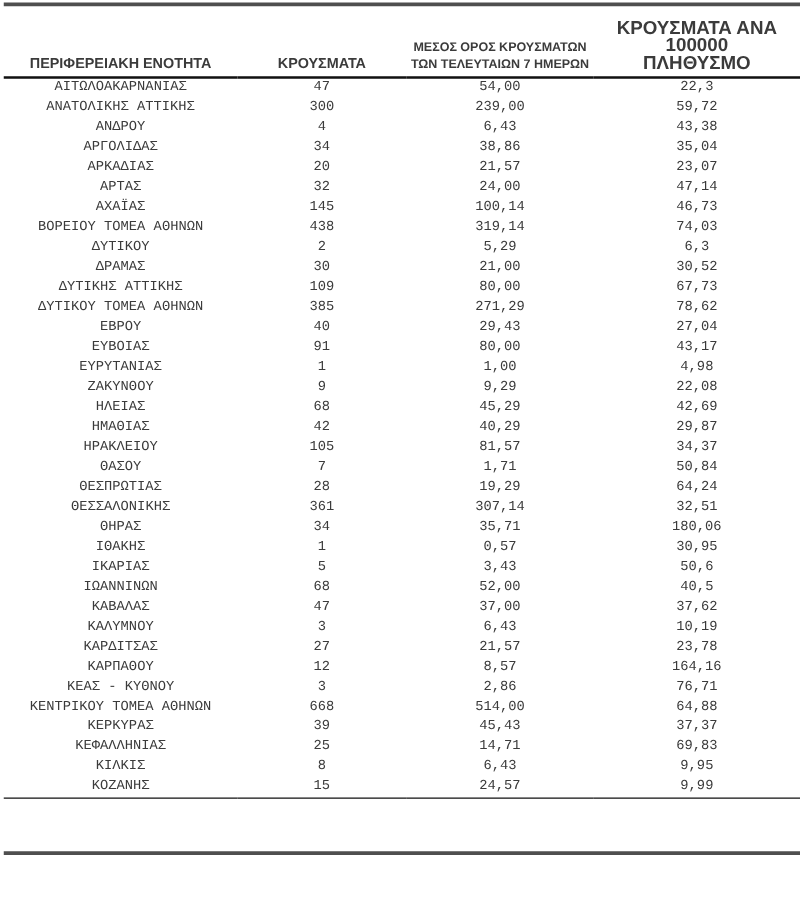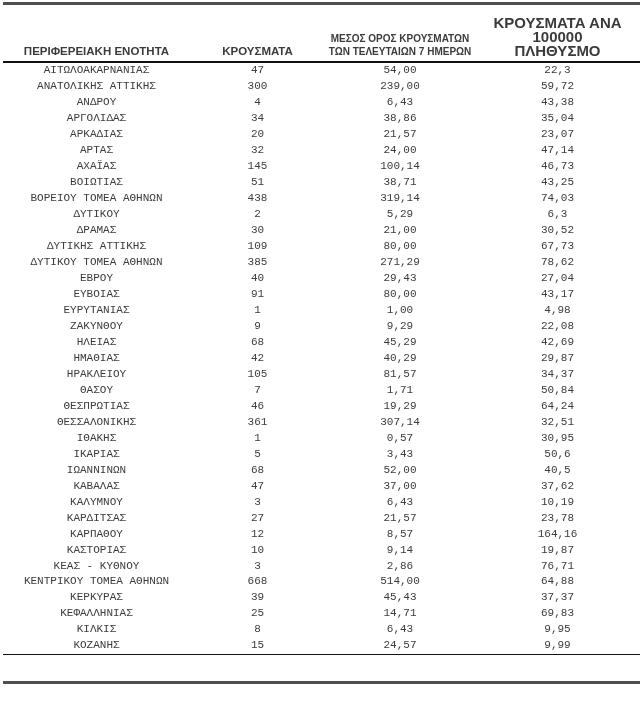--- a/index.html
+++ b/index.html
@@ -144,26 +144,20 @@
           <td>24,00</td>
           <td>47,14</td>
         </tr>
         <tr>
           <td>ΑΧΑΪΑΣ</td>
           <td>145</td>
           <td>100,14</td>
           <td>46,73</td>
         </tr>
         <tr>
-          <td>ΒΟΙΩΤΙΑΣ</td>
-          <td>51</td>
-          <td>38,71</td>
-          <td>43,25</td>
-        </tr>
-        <tr>
           <td>ΒΟΡΕΙΟΥ ΤΟΜΕΑ ΑΘΗΝΩΝ</td>
           <td>438</td>
           <td>319,14</td>
           <td>74,03</td>
         </tr>
         <tr>
           <td>ΔΥΤΙΚΟΥ</td>
           <td>2</td>
           <td>5,29</td>
           <td>6,3</td>
@@ -229,31 +223,37 @@
           <td>34,37</td>
         </tr>
         <tr>
           <td>ΘΑΣΟΥ</td>
           <td>7</td>
           <td>1,71</td>
           <td>50,84</td>
         </tr>
         <tr>
           <td>ΘΕΣΠΡΩΤΙΑΣ</td>
-          <td>46</td>
+          <td>28</td>
           <td>19,29</td>
           <td>64,24</td>
         </tr>
         <tr>
           <td>ΘΕΣΣΑΛΟΝΙΚΗΣ</td>
           <td>361</td>
           <td>307,14</td>
           <td>32,51</td>
         </tr>
         <tr>
+          <td>ΘΗΡΑΣ</td>
+          <td>34</td>
+          <td>35,71</td>
+          <td>180,06</td>
+        </tr>
+        <tr>
           <td>ΙΘΑΚΗΣ</td>
           <td>1</td>
           <td>0,57</td>
           <td>30,95</td>
         </tr>
         <tr>
           <td>ΙΚΑΡΙΑΣ</td>
           <td>5</td>
           <td>3,43</td>
           <td>50,6</td>
@@ -282,26 +282,20 @@
           <td>21,57</td>
           <td>23,78</td>
         </tr>
         <tr>
           <td>ΚΑΡΠΑΘΟΥ</td>
           <td>12</td>
           <td>8,57</td>
           <td>164,16</td>
         </tr>
         <tr>
-          <td>ΚΑΣΤΟΡΙΑΣ</td>
-          <td>10</td>
-          <td>9,14</td>
-          <td>19,87</td>
-        </tr>
-        <tr>
           <td>ΚΕΑΣ - ΚΥΘΝΟΥ</td>
           <td>3</td>
           <td>2,86</td>
           <td>76,71</td>
         </tr>
         <tr>
           <td>ΚΕΝΤΡΙΚΟΥ ΤΟΜΕΑ ΑΘΗΝΩΝ</td>
           <td>668</td>
           <td>514,00</td>
           <td>64,88</td>

